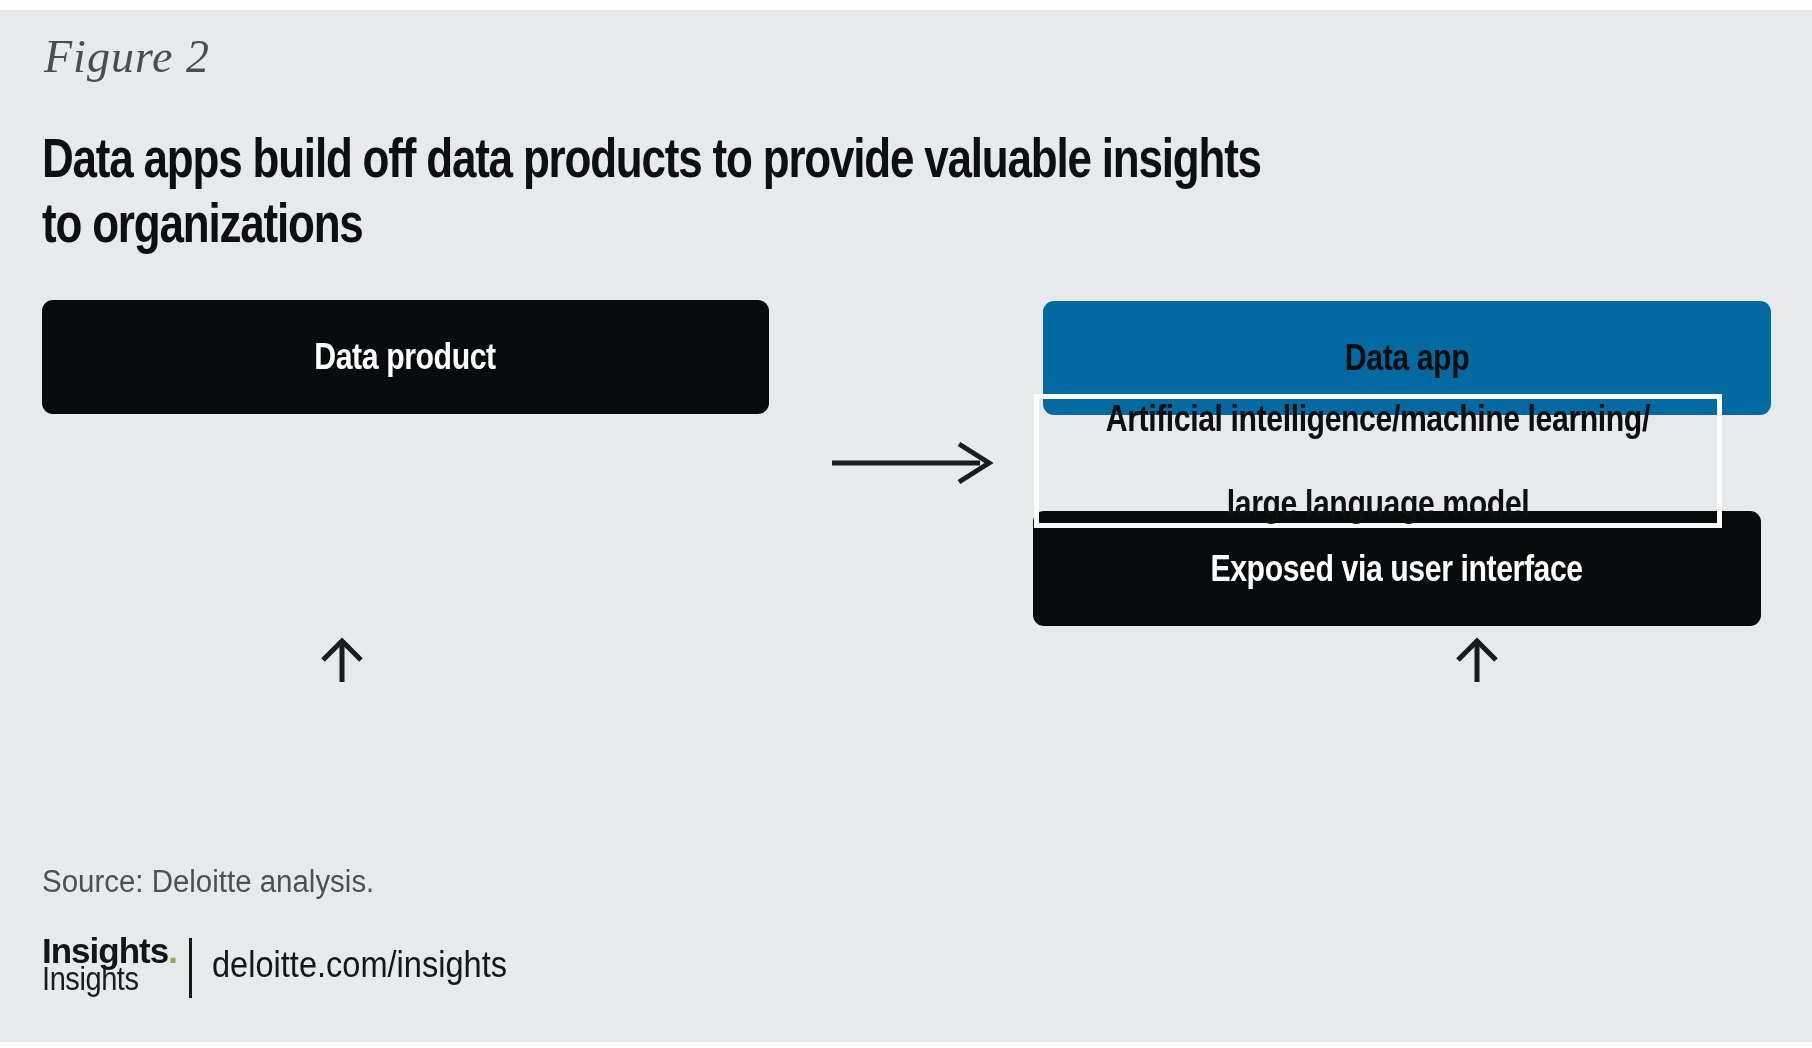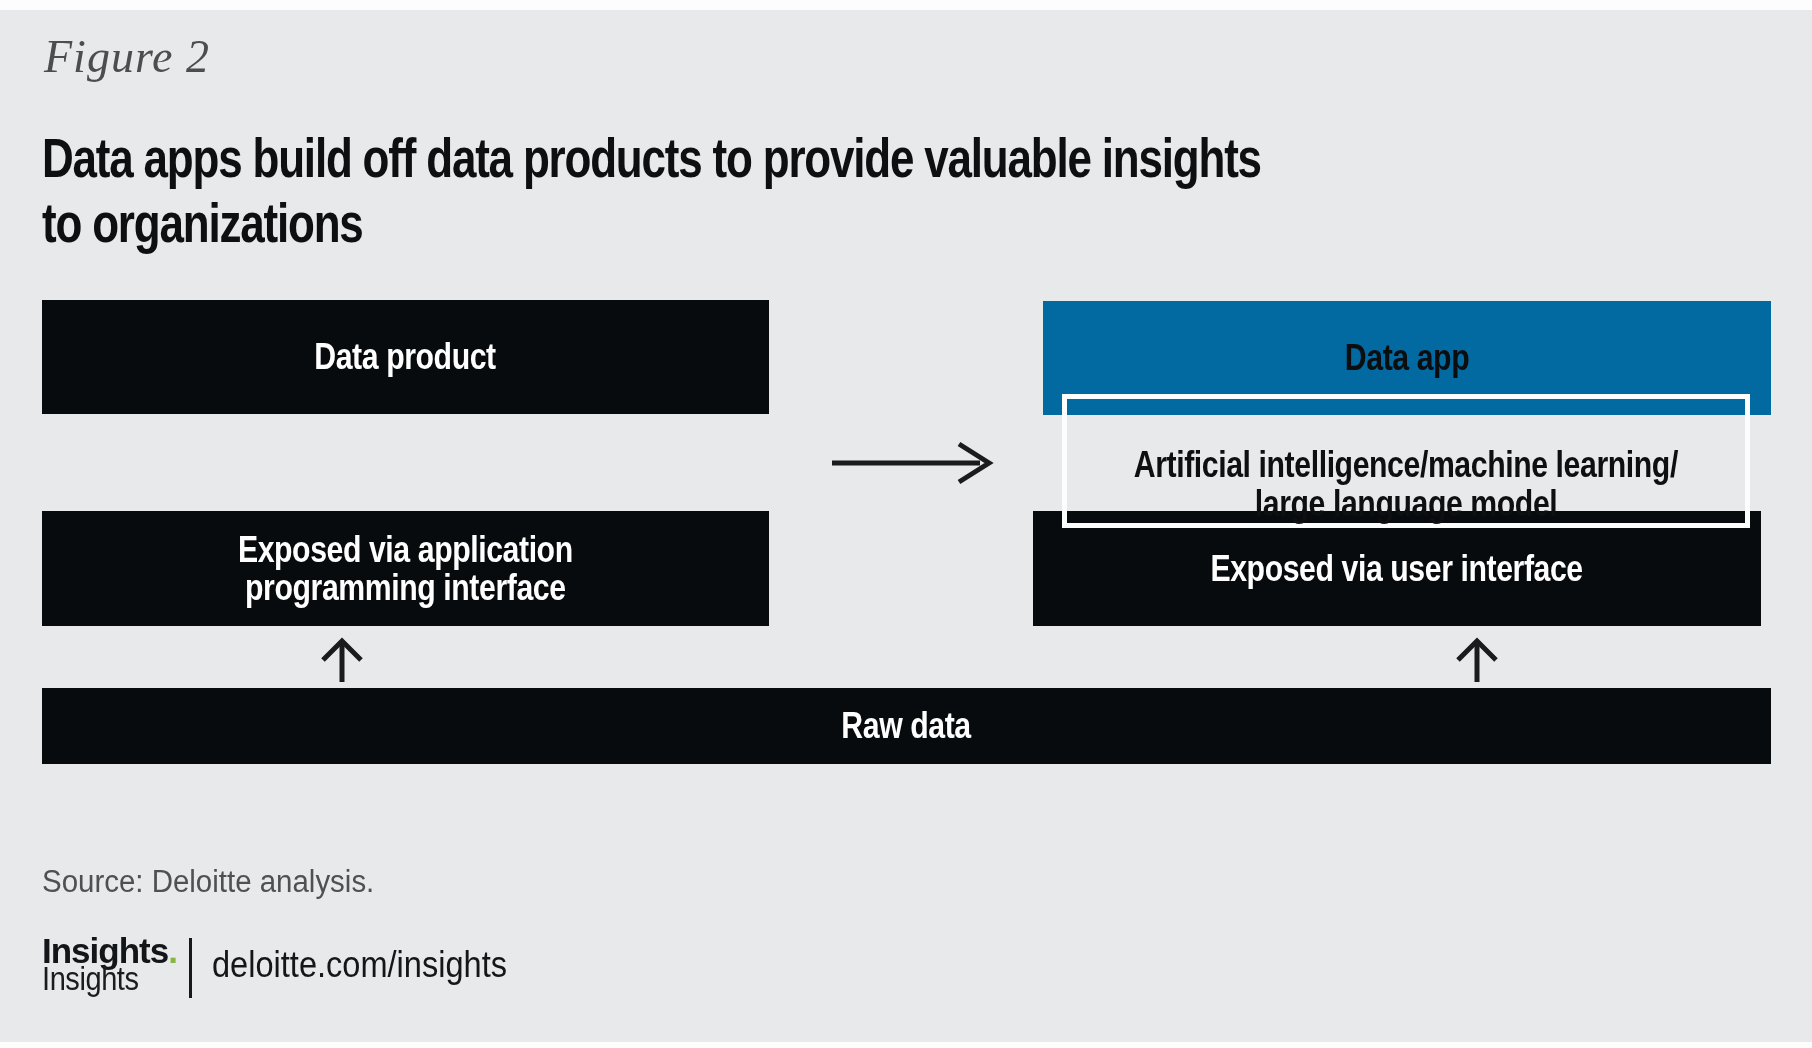--- a/index.html
+++ b/index.html
@@ -18,36 +18,36 @@
   }
   .title{left:42px;top:102px;color:#0D0F10;margin-top:24px;}
   .title .line{
     font-size:55px;font-weight:800;letter-spacing:-1.5px;line-height:65px;
     white-space:nowrap;transform:scaleX(0.80);transform-origin:0 50%;
   }
 
   
   .box{
     display:flex;align-items:center;justify-content:center;text-align:center;
-    font-weight:700;font-size:36px;letter-spacing:-0.5px;line-height:38px;
+    font-weight:700;font-size:36px;letter-spacing:-0.5px;line-height:38px;border-radius:11px;
   }
   .box .lbl{transform:scaleX(0.84);transform-origin:50% 50%;white-space:nowrap;}
   .black{background:#070B0D;color:#FFFFFF;}
   .green{background:#0369a1;color:#0B0D0E;}
 
   .box-data-product{left:42px;top:300px;width:727px;height:114px;}
   .box-data-app{left:1043px;top:301px;width:728px;height:114px;}
   .box-api{left:42px;top:511px;width:727px;height:115px;}
   .box-ui{left:1033px;top:511px;width:728px;height:115px;}
   .box-raw{left:42px;top:688px;width:1729px;height:76px;}
 
   .overlay{
-    left:1062px;top:394px;width:688px;height:134px;
+    left:1034px;top:394px;width:688px;height:134px;
     border:5px solid #FCFDFD;box-sizing:border-box;background:transparent;
-    display:flex;flex-direction:column;align-items:center;justify-content:flex-end;
+    display:flex;flex-direction:column;align-items:center;justify-content:space-between;
     font-weight:700;font-size:36px;color:#0D0F10;letter-spacing:-0.5px;line-height:39px;
     text-align:center;z-index:3;
   }
   .overlay .lbl{transform:scaleX(0.84);transform-origin:50% 50%;white-space:nowrap;}
 
   .arrow-svg{overflow:visible;}
   .arrow-svg *{stroke:#191B1C;stroke-width:5;fill:none;}
 
   
   .source{
@@ -79,43 +79,34 @@
 
   <div class="abs title">
     <div class="line">Data apps build off data products to provide valuable insights</div>
     <div class="line">to organizations</div>
   </div>
 
   <div class="abs box black box-data-product">
     <span class="lbl">Data product</span>
   </div>
 
-  <div class="abs box black box-api">
-    <span class="lbl">
-      <span>Exposed via application</span><br>
-      <span>programming interface</span>
-    </span>
-  </div>
 
   <div class="abs box green box-data-app">
     <span class="lbl">Data app</span>
   </div>
 
   <div class="abs box black box-ui">
     <span class="lbl">Exposed via user interface</span>
   </div>
 
   <div class="abs overlay">
     <span class="lbl">Artificial intelligence/machine learning/</span>
     <span class="lbl">large language model</span>
   </div>
 
-  <div class="abs box black box-raw">
-    <span class="lbl">Raw data</span>
-  </div>
 
   <svg class="abs arrow-svg" style="left:828px;top:441px;" width="170" height="44" aria-hidden="true">
     <line x1="4" y1="22" x2="152" y2="22"></line>
     <polyline points="131,3 161,22 131,41"></polyline>
   </svg>
 
   <svg class="abs arrow-svg" style="left:307px;top:630px;" width="70" height="56" aria-hidden="true">
     <line x1="35" y1="52" x2="35" y2="12"></line>
     <polyline points="16,30 35,11 54,30"></polyline>
   </svg>

